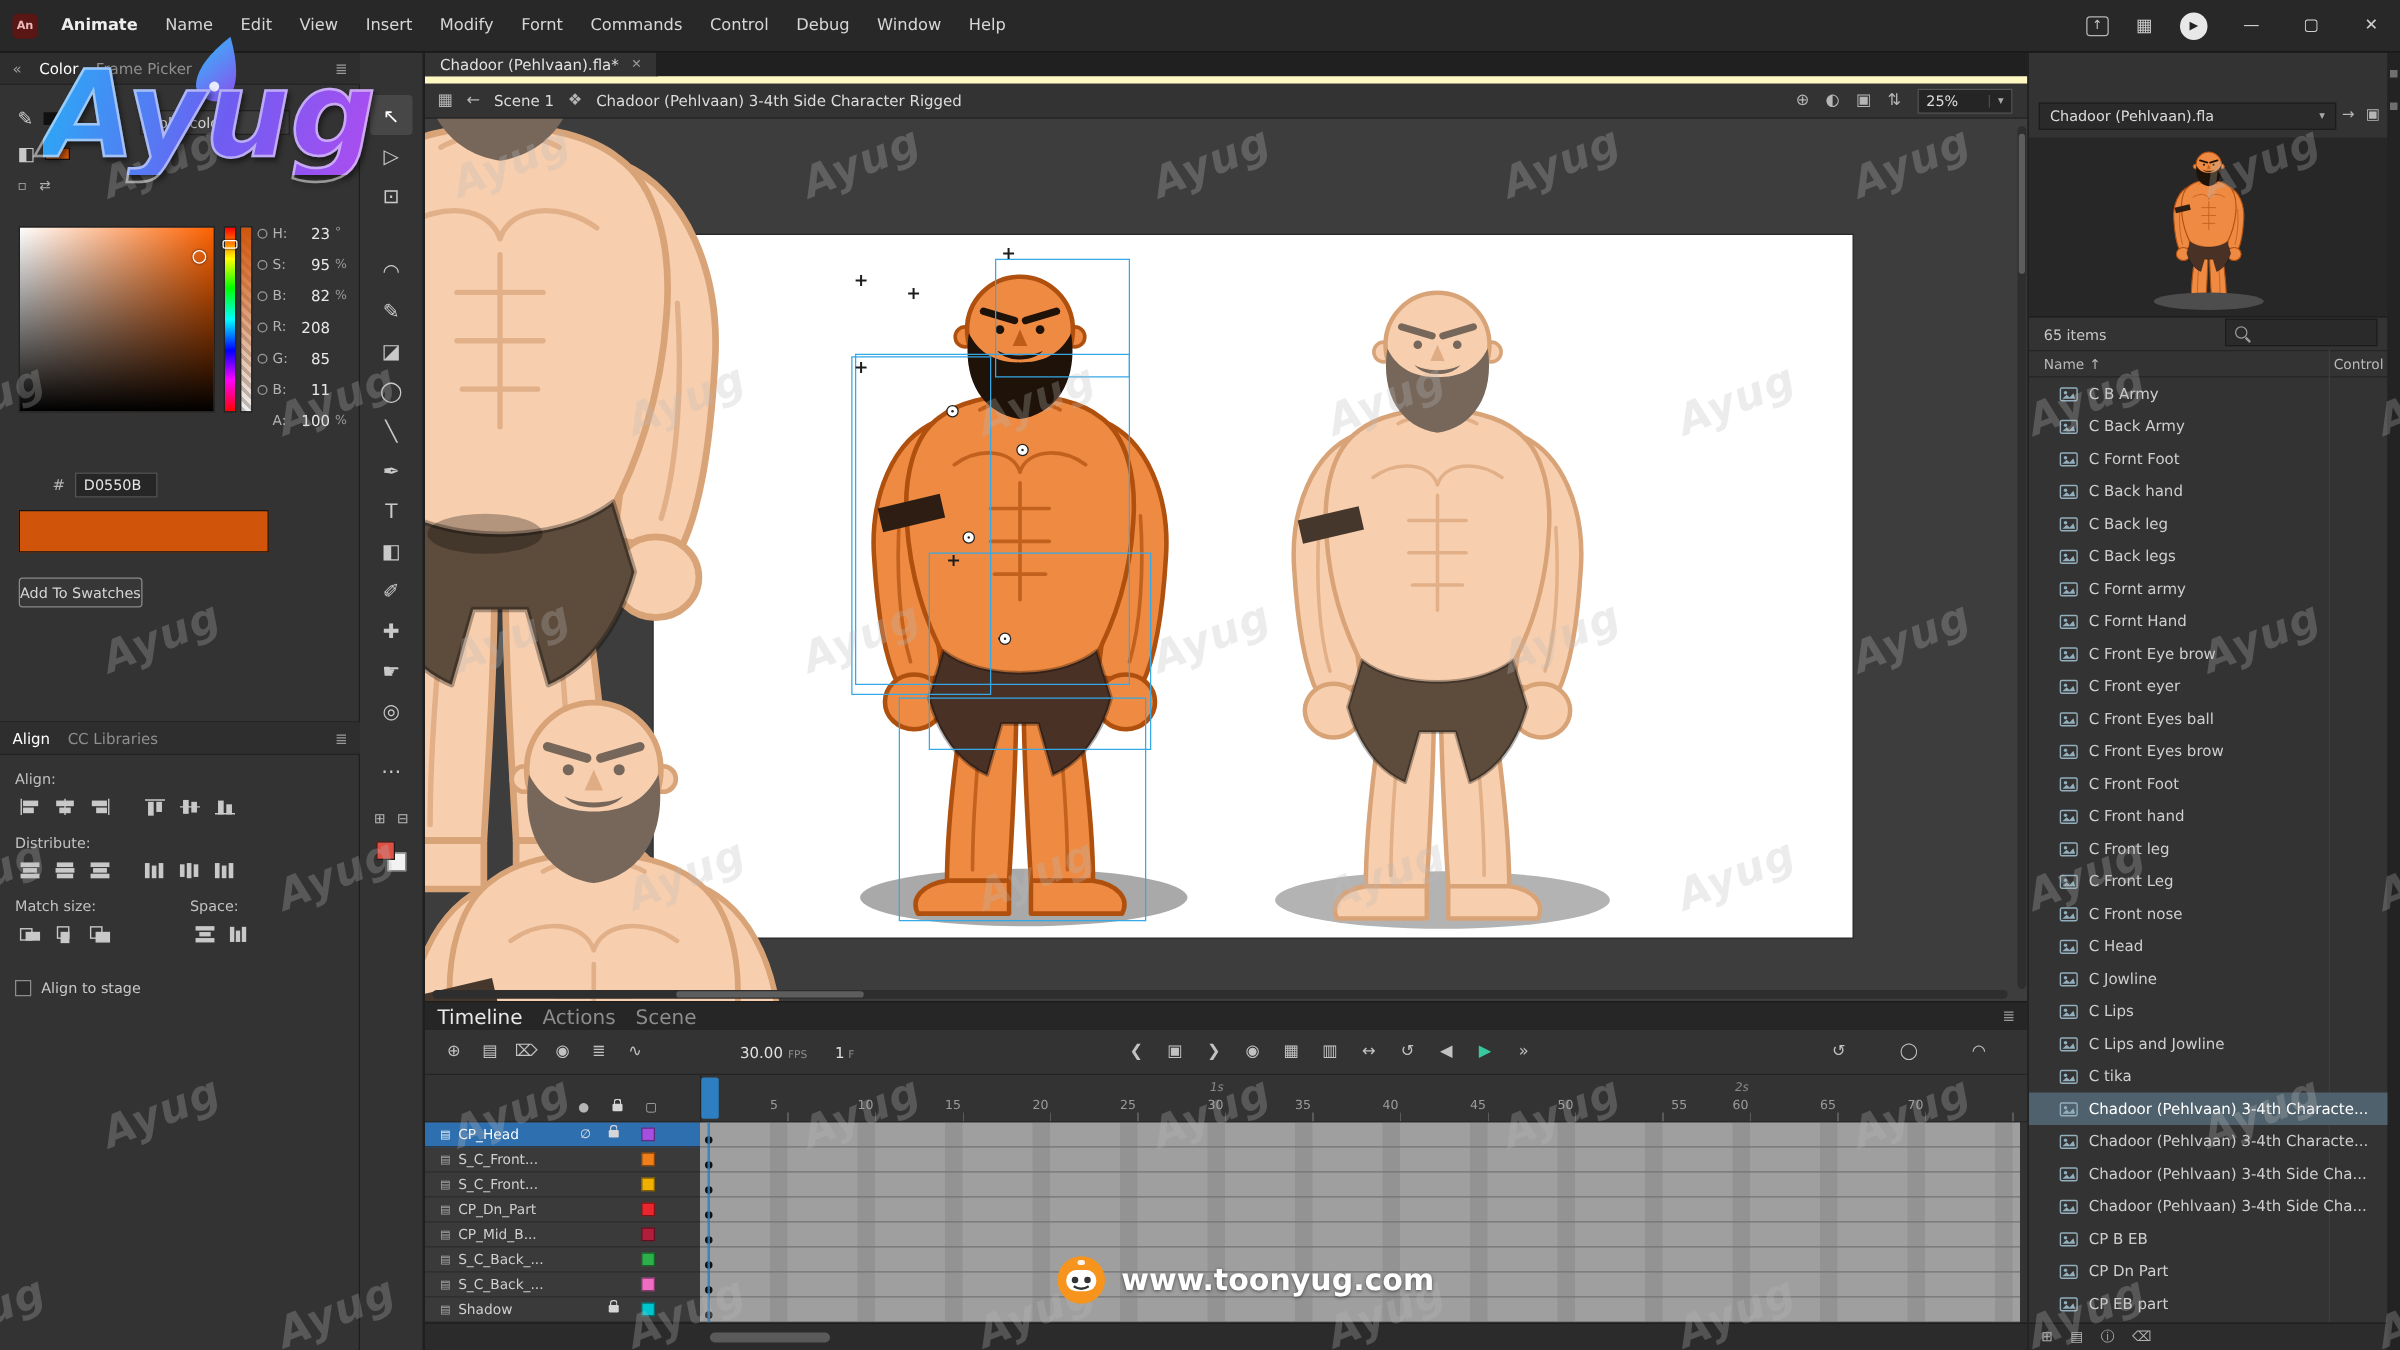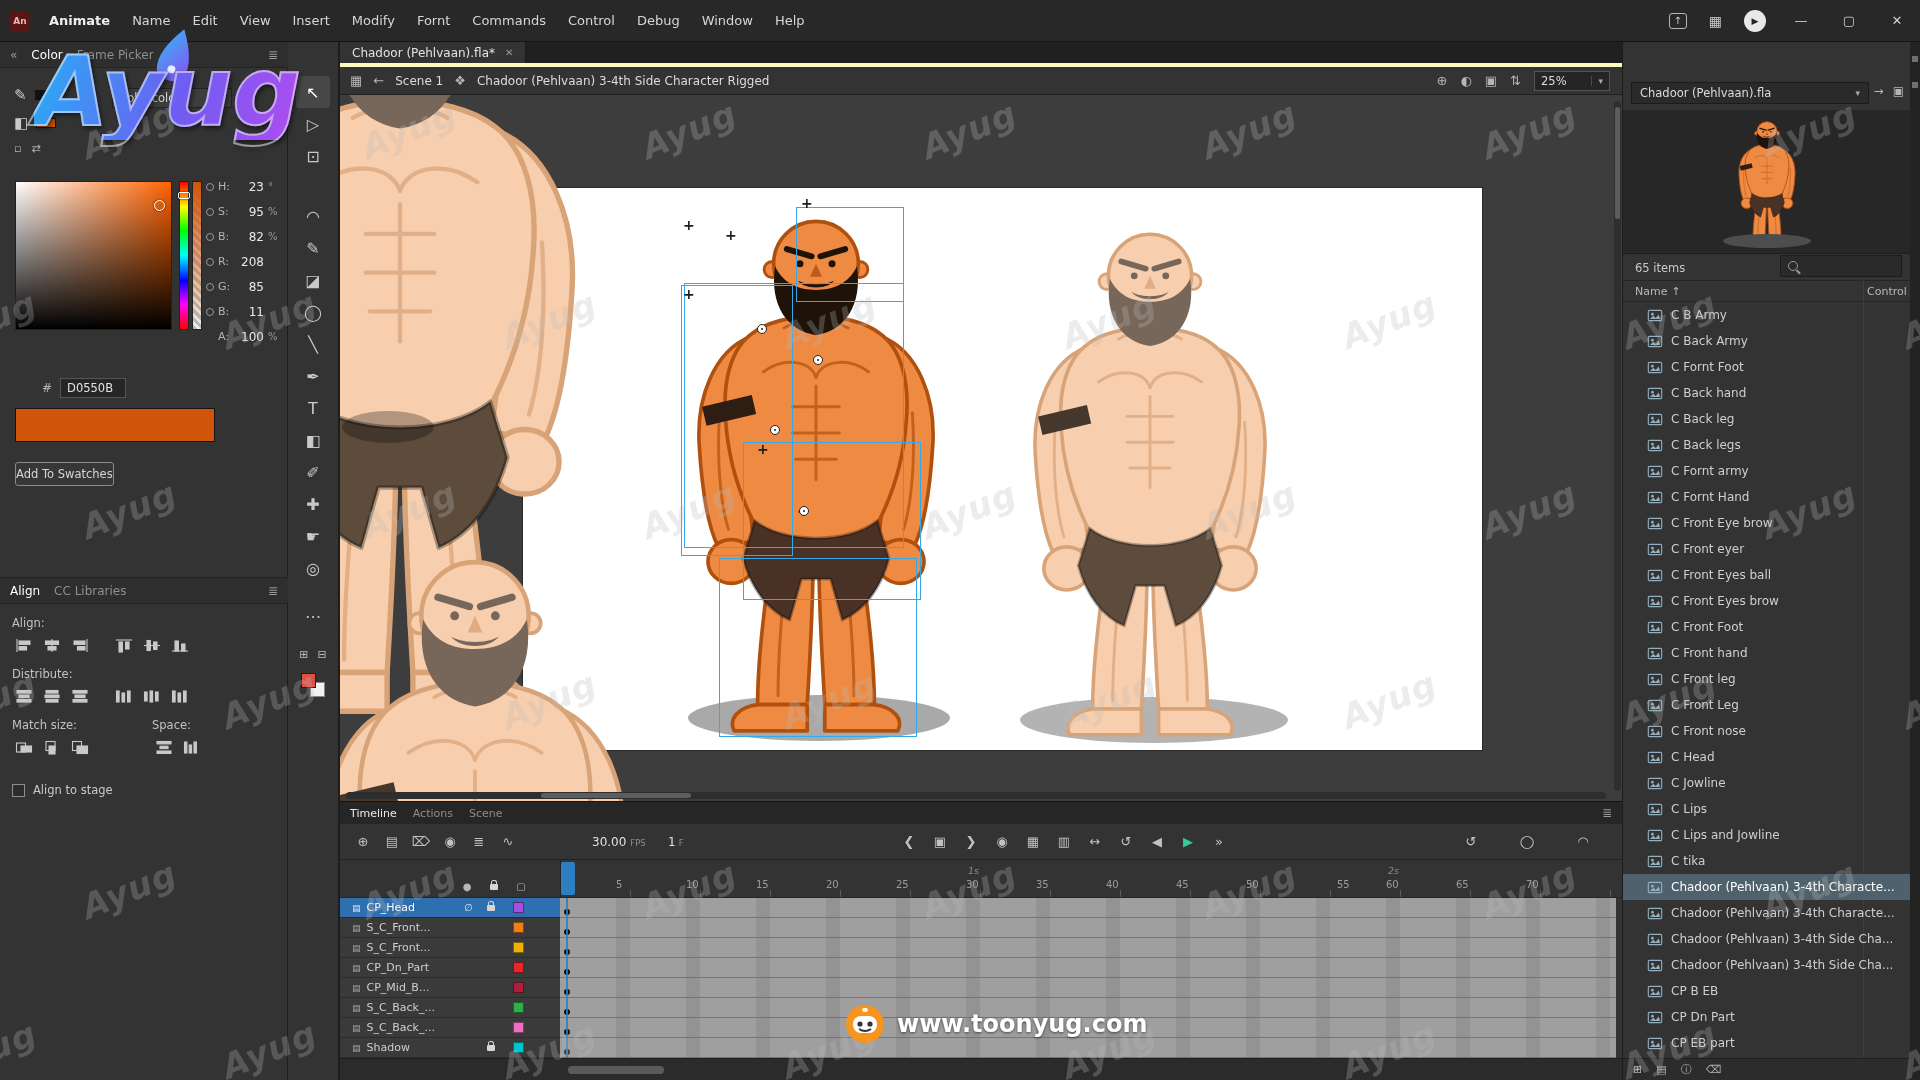--- a/index.html
+++ b/index.html
@@ -69,21 +69,21 @@
   .tool.active{background:#474747;color:#fff}
   .tool:nth-child(3){margin-bottom:28px}
   .tool:nth-child(15){margin-bottom:16px}
   .ts-snaps{margin-top:16px;display:flex;gap:9px;font-size:11px;color:#bdbdbd}
   .ts-chips{position:relative;width:24px;height:24px;margin-top:12px}
   .ts-chips .back{position:absolute;right:0;bottom:0;width:15px;height:15px;background:#f2f2f2;border:1px solid #888}
   .ts-chips .front{position:absolute;left:0;top:0;width:15px;height:15px;background:#dd5044;border:1px solid #1d1d1d}
 
   
   #main{position:absolute;left:340px;top:42px;width:1282px;bottom:0}
-  #tabbar{height:25px;background:#202020;display:flex;border-bottom:4px solid #fef9c3}
+  #tabbar{height:25px;background:#202020;display:flex;border-bottom:6px solid #fef9c3}
   .doctab{display:flex;align-items:center;gap:10px;padding:0 12px;background:#333;font-size:12px;color:#e2e2e2;border-right:1px solid #1a1a1a}
   .doctab .x{color:#9a9a9a;font-size:10px}
   #editbar{height:28px;background:#333;display:flex;align-items:center;padding:0 10px;gap:11px;border-bottom:1px solid #202020;position:relative}
   .eb-ic{color:#b5b5b5;font-size:13px}
   .eb-crumb{font-size:12px;color:#dcdcdc;white-space:nowrap}
   .eb-right{position:absolute;right:12px;display:flex;align-items:center;gap:13px}
   .zoombox{width:76px;height:20px;background:#252525;border:1px solid #555;display:flex;align-items:center;justify-content:space-between;padding:0 6px;font-size:11.5px;color:#ddd}
   .zoombox .caret{font-size:9px;color:#aaa;border-left:1px solid #4a4a4a;padding-left:6px}
 
   #stage{position:absolute;left:0;top:53px;width:1282px;height:706px;background:#3d3d3d;overflow:hidden}
@@ -97,21 +97,21 @@
   .regpt{position:absolute;width:10px;height:10px;border:1.6px solid #222;background:#fff;border-radius:50%;z-index:4}
   .regpt::after{content:"";position:absolute;left:2.6px;top:2.6px;width:2.5px;height:2.5px;background:#222;border-radius:50%}
   .vscroll{position:absolute;right:1px;top:6px;width:7px;height:690px;background:#2e2e2e;border-radius:4px;z-index:6}
   .vscroll .thumb{position:absolute;top:6px;left:1px;width:5px;height:112px;background:#5d5d5d;border-radius:3px}
   .hscroll-stage{position:absolute;bottom:2px;left:6px;width:1260px;height:7px;background:#2e2e2e;border-radius:4px;z-index:6}
   .hscroll-stage .thumb{position:absolute;left:195px;top:1px;width:150px;height:5px;background:#5d5d5d;border-radius:3px}
 
   
   #timeline{position:absolute;left:0;bottom:0;width:1282px;height:279px;background:#333;border-top:1px solid #141414}
   .tl-tabs{height:22px;background:#262626;display:flex;align-items:center;padding:0 10px;gap:16px}
-  .tl-tab{font-size:11px;color:#8d8d8d}
+  .tl-tab{font-size:16px;color:#8d8d8d}
   .tl-tab.active{color:#e8e8e8}
   .tl-tools{height:36px;display:flex;align-items:center;position:relative;border-bottom:1px solid #242424;padding-left:10px}
   .tlbtn{width:26px;text-align:center;font-size:13px;color:#c2c2c2}
   .tlbtn.accent{color:#38c79f}
   #tl-left-tools{display:flex;gap:3px}
   .tl-fps{position:absolute;left:252px;display:flex;gap:4px;align-items:baseline}
   .fps-val{font-size:12px;color:#e0e0e0}
   .fps-lab{font-size:8.5px;color:#8d8d8d}
   .tl-frameno{position:absolute;left:328px;display:flex;gap:3px;align-items:baseline}
   #tl-playback{position:absolute;left:556px;display:flex;gap:5px}

